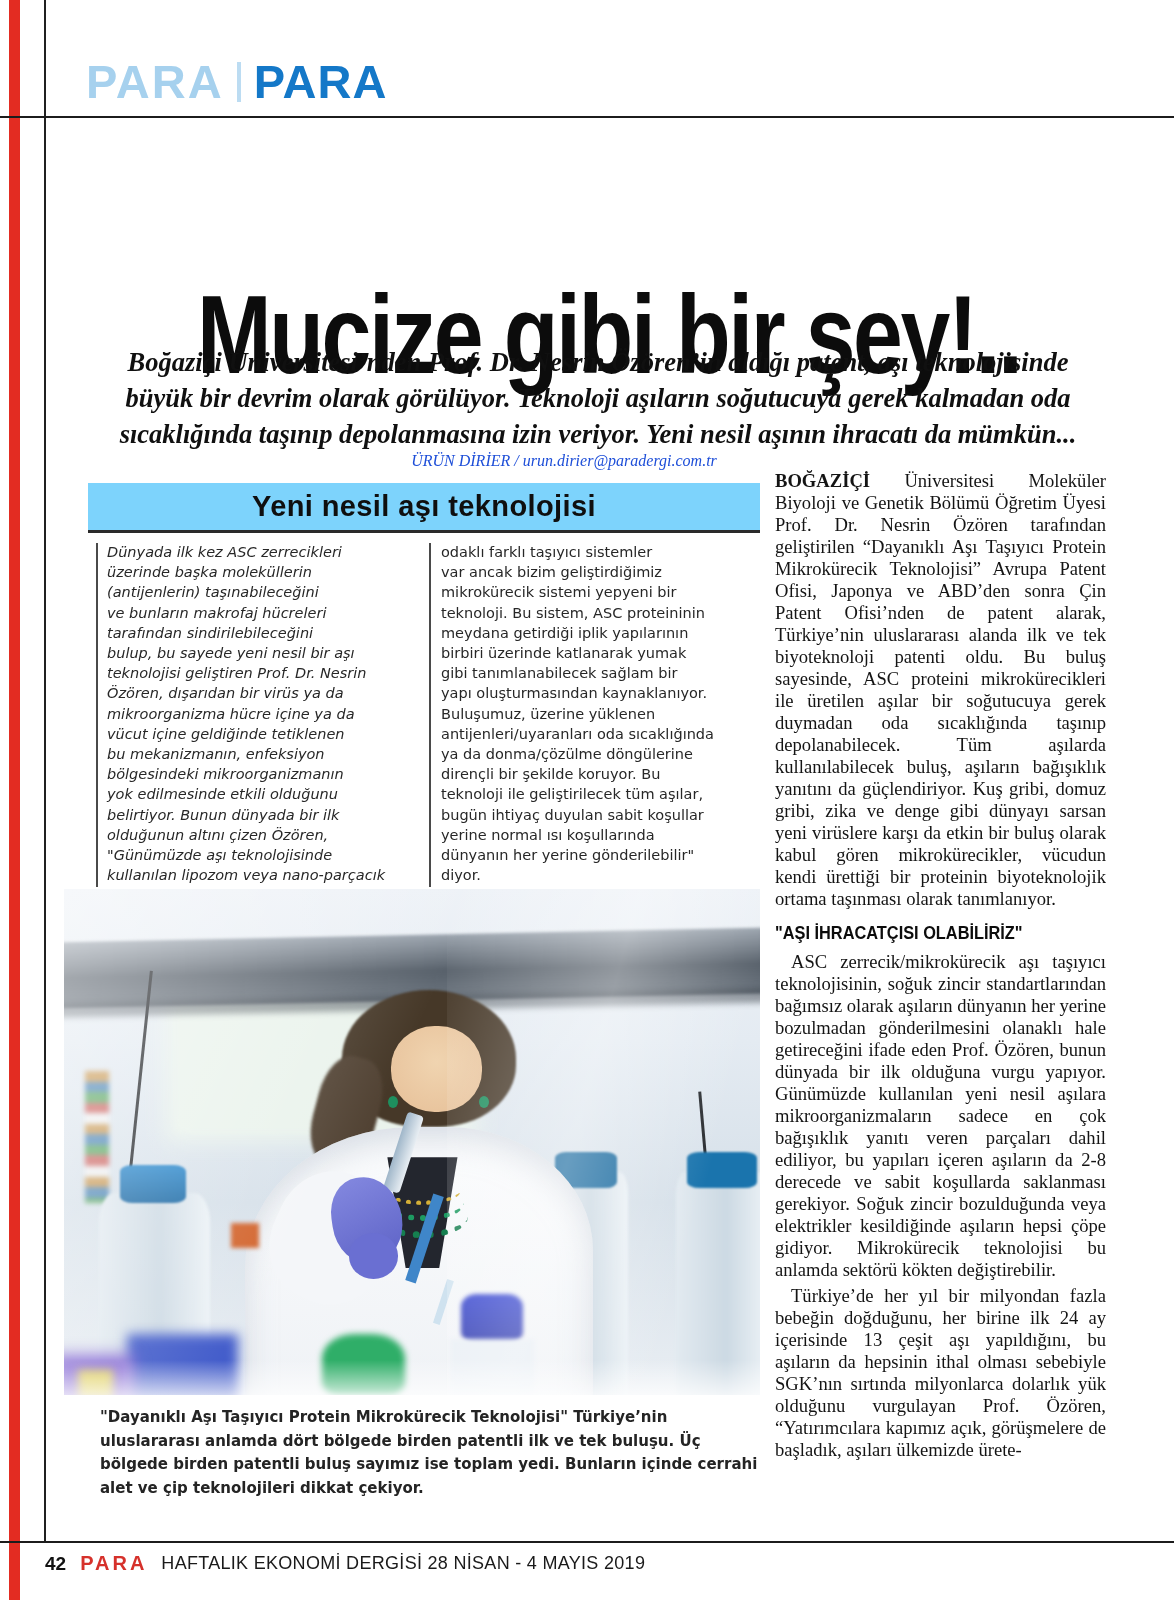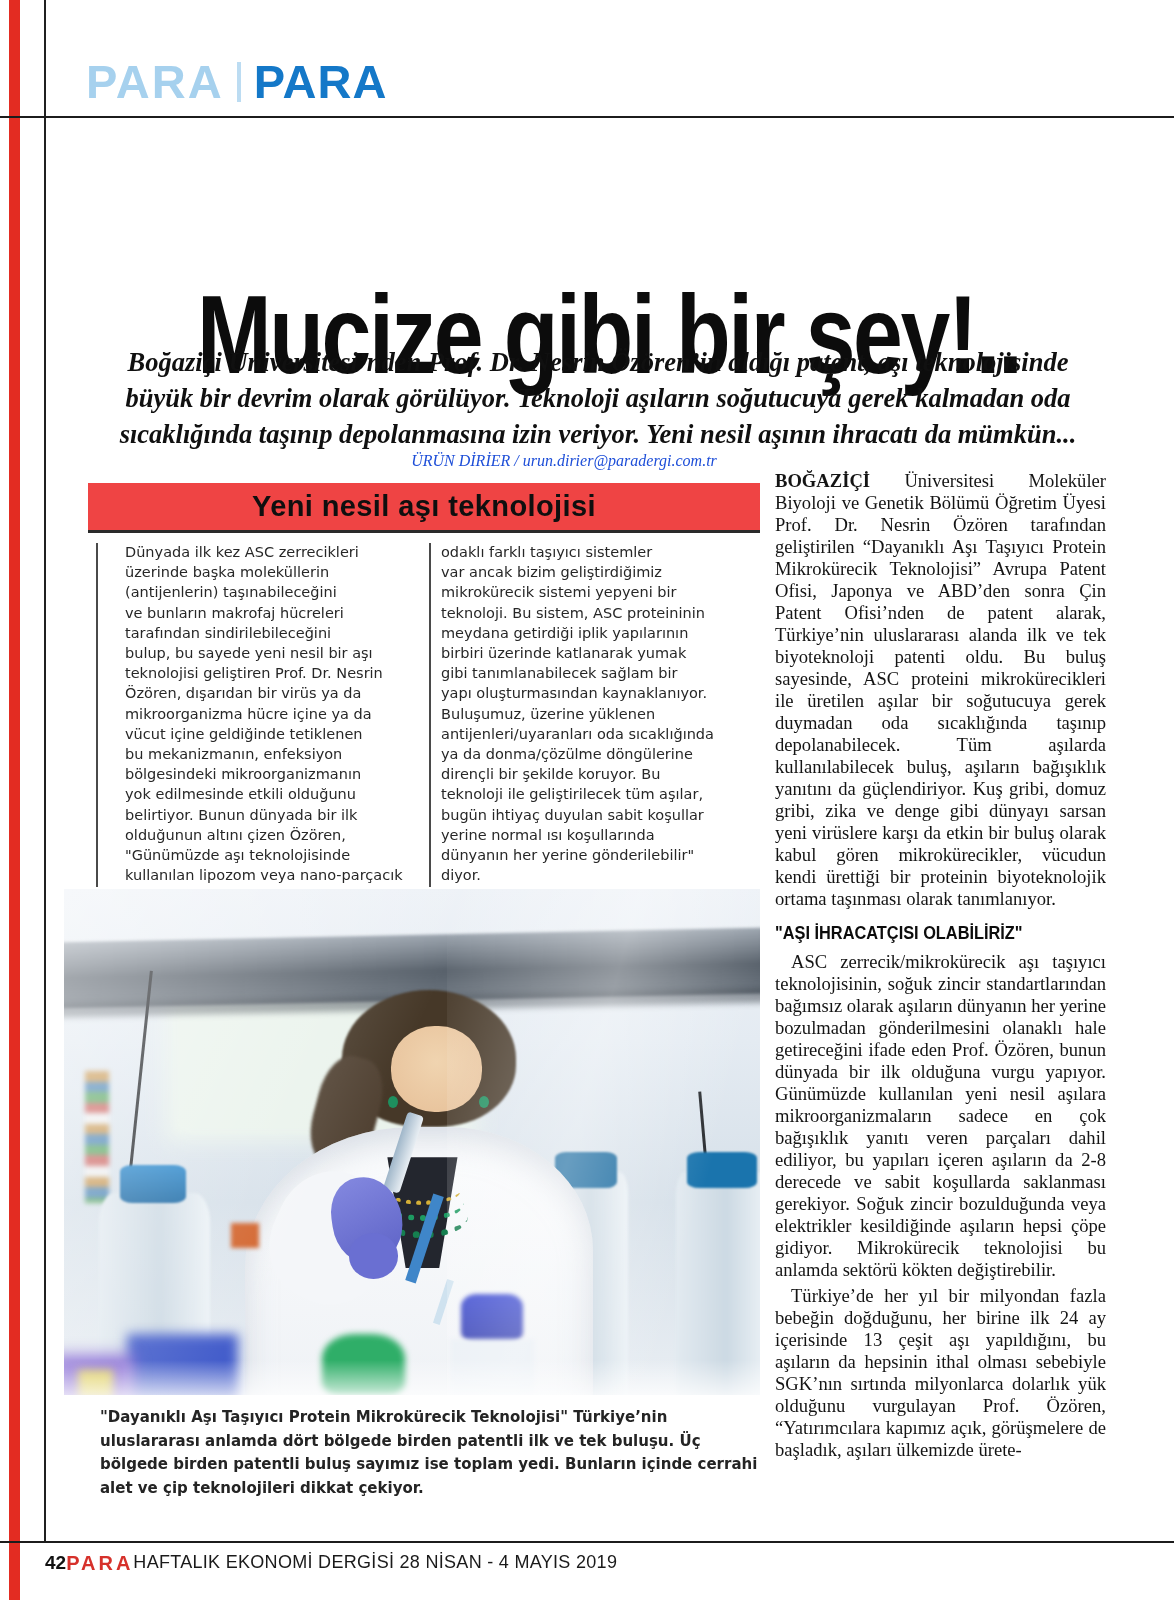--- a/index.html
+++ b/index.html
@@ -24,28 +24,28 @@
   .headline-inner { display:inline-block; transform:scaleX(0.80); transform-origin:center; letter-spacing:-3px; }
   .standfirst { position:absolute; left:22px; top:344px; width:1152px; text-align:center;
                 font-family:"Liberation Serif", serif; font-style:italic; font-weight:bold;
                 font-size:26.5px; line-height:36px; color:#101010; }
   .standfirst .sf-line { white-space:nowrap; }
   .byline { position:absolute; left:44px; top:452px; width:1040px; text-align:center;
             font-family:"Liberation Serif", serif; font-style:italic; font-size:16px; color:#1d4ed8; }
 
   
   .techbox-header { position:absolute; left:88px; top:483px; width:672px; height:47px;
-                    background:#ef4444; display:flex; align-items:center; justify-content:center; }
+                    background:#7dd3fc; display:flex; align-items:center; justify-content:center; }
   .techbox-title { font-size:29px; font-weight:bold; color:#0f0f0f; letter-spacing:0.4px; }
   .techbox-underline { position:absolute; left:88px; top:530px; width:672px; height:3px; background:#2a2a2a; }
   .techbox-leftrule { position:absolute; left:96px;  top:543px; width:2px; height:344px; background:#4a4a4a; }
   .techbox-colrule  { position:absolute; left:429px; top:543px; width:2px; height:344px; background:#4a4a4a; }
   .techbox-col { position:absolute; top:542px; font-family:"DejaVu Sans", sans-serif;
                  font-size:14.5px; line-height:20.2px; color:#272727; white-space:pre-line; text-align:left; }
-  .techbox-col.c1 { left:125px; width:318px; }
+  .techbox-col.c1 { left:107px; width:318px;font-style:italic; }
   .techbox-col.c2 { left:441px; width:322px; }
 
   
   .photo { position:absolute; left:64px; top:889px; width:696px; height:506px; overflow:hidden;
            background:linear-gradient(180deg,#eef2f7 0%,#e4ebf2 30%,#d6e0e9 62%,#e9eef3 100%); }
   .ph { position:absolute; }
   .ph-window { left:16%; top:22%; width:42%; height:26%; background:#eaf3ec;
                box-shadow:0 0 20px 10px #eaf3ec; filter:blur(3px); }
   .ph-topbar { left:-2%; top:9%; width:104%; height:13%;
                background:linear-gradient(180deg,#9aa3ad,#57606a 55%,#6c757f);
@@ -116,21 +116,21 @@
              font-family:"Liberation Serif", serif; font-size:18.6px; line-height:22px;
              color:#141414; text-align:justify; }
   .article p { margin:0 0 4px 0; }
   .article .lead { font-weight:bold; }
   .subhead { font-family:"Liberation Sans", sans-serif; font-size:19px; font-weight:bold;
              color:#0c0c0c; margin:12px 0 7px 0; text-align:left; white-space:nowrap; }
   .subhead-inner { display:inline-block; transform:scaleX(0.86); transform-origin:left center; letter-spacing:0; }
   .p-indent { text-indent:16px; }
 
   
-  .footer { position:absolute; left:45px; top:1552px; display:flex; align-items:flex-start; }
+  .footer { position:absolute; left:45px; top:1552px; display:flex; align-items:center; gap:14px; }
   .page-number { font-size:19px; font-weight:bold; color:#111; }
   .footer-brand { font-size:20px; font-weight:bold; color:#d6312b; letter-spacing:3px; }
   .footer-text { font-size:18px; color:#1a1a1a; letter-spacing:0.3px; }
 </style>
 </head>
 <body>
 
 <div class="page">
 
   <div class="red-strip"></div>

